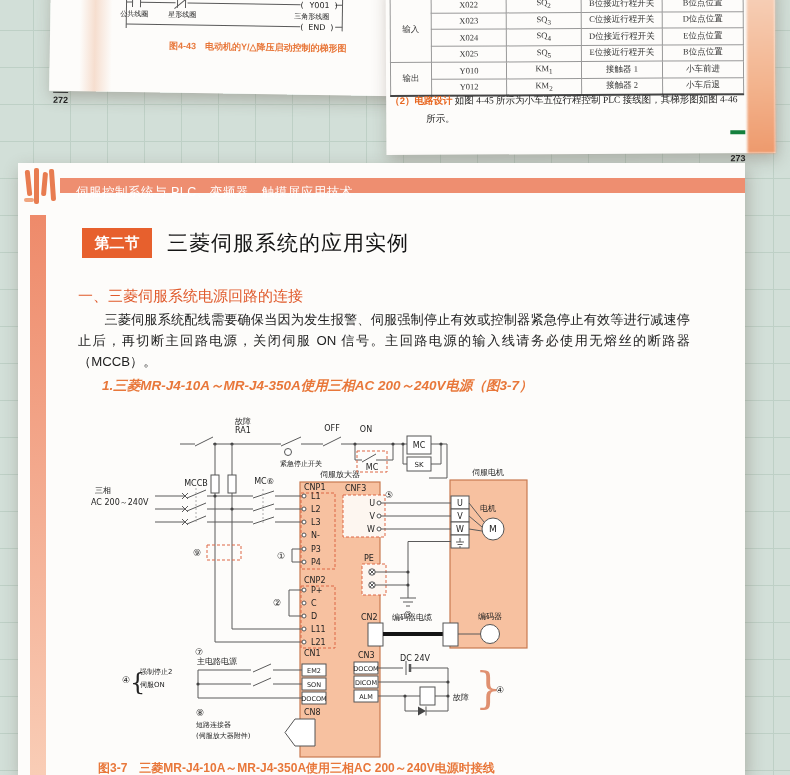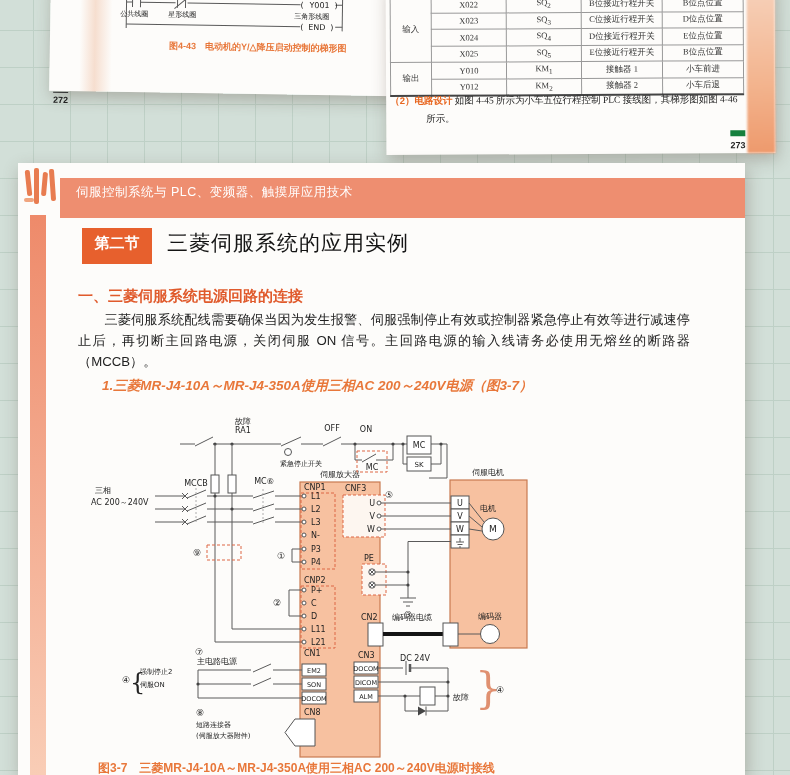--- a/index.html
+++ b/index.html
@@ -24,32 +24,32 @@
                  filter:blur(1px);}
   #p273-table{position:absolute;left:4px;top:13px;width:353px;border-collapse:collapse;
               font-family:"Liberation Serif",serif;font-size:8.5px;color:#333;table-layout:fixed;}
   #p273-table td{border:1px solid #999;text-align:center;height:15.5px;padding:0;overflow:hidden;}
   #p273-table{border-bottom:2px solid #444;}
   #p273-design{position:absolute;left:4px;top:112px;width:370px;font-family:"Liberation Serif",serif;
                font-size:9.5px;color:#222;}
   #p273-design .lbl{color:#e8661f;font-weight:bold;font-family:Liberation Sans, sans-serif;}
   #p273-line2{position:absolute;left:4px;top:130px;font-family:Liberation Serif, serif;font-size:9.5px;color:#222;margin-left:36px;}
   #p273-num{position:absolute;left:344px;top:149px;font-size:9px;font-weight:bold;color:#222;
-            border-top:6px solid #15803d;padding-top:4px;}
+            border-top:4px solid #15803d;padding-top:19px;}
   
   #mainpage{left:18px;top:163px;width:727px;height:612px;overflow:hidden;}
   #brand{position:absolute;left:4px;top:5px;width:40px;height:40px;}
-  #band{position:absolute;left:42px;right:0;top:15px;height:40px;background:#ee8e70;
+  #band{position:absolute;left:42px;right:0;top:15px;height:15px;background:#ee8e70;
         color:#fff;font-size:12.5px;line-height:28px;padding-left:16px;letter-spacing:.5px;}
   #leftbar{position:absolute;left:12px;top:52px;bottom:0;width:16px;
            background:linear-gradient(180deg,#ee8a6a,#f9cdb6);}
-  #badge{position:absolute;left:64px;top:65px;width:70px;height:36px;background:#e7602d;
+  #badge{position:absolute;left:64px;top:65px;width:70px;height:30px;background:#e7602d;
          color:#fff;font-weight:bold;font-size:15px;text-align:center;line-height:30px;}
   #title{position:absolute;left:149px;top:66px;font-size:21px;font-weight:normal;color:#141414;letter-spacing:1px;}
-  #h1{position:absolute;left:60px;top:124px;font-size:15px;font-weight:bold;color:#e05a2c;}
+  #h1{position:absolute;left:60px;top:124px;font-size:15px;font-weight:normal;color:#e05a2c;}
   #para{position:absolute;left:60px;top:146px;width:612px;font-family:Liberation Sans, sans-serif;
         font-size:13.2px;line-height:21px;color:#222;text-indent:2em;text-align:justify;}
   #sub{position:absolute;left:84px;top:214px;font-size:13.5px;font-weight:bold;color:#e8773a;font-style:italic;}
   #diagram{position:absolute;left:67px;top:249px;}
   #figcap{position:absolute;left:80px;top:597px;white-space:nowrap;font-size:12px;font-weight:bold;color:#e8773a;}
   
   svg text{fill:#222;font-family:"DejaVu Sans",sans-serif;font-size:8px;}
   .w{stroke:#5a5a5a;stroke-width:1;fill:none;}
   .cable{stroke:#141414;stroke-width:4;fill:none;}
   .dot{fill:#444;stroke:none;}

